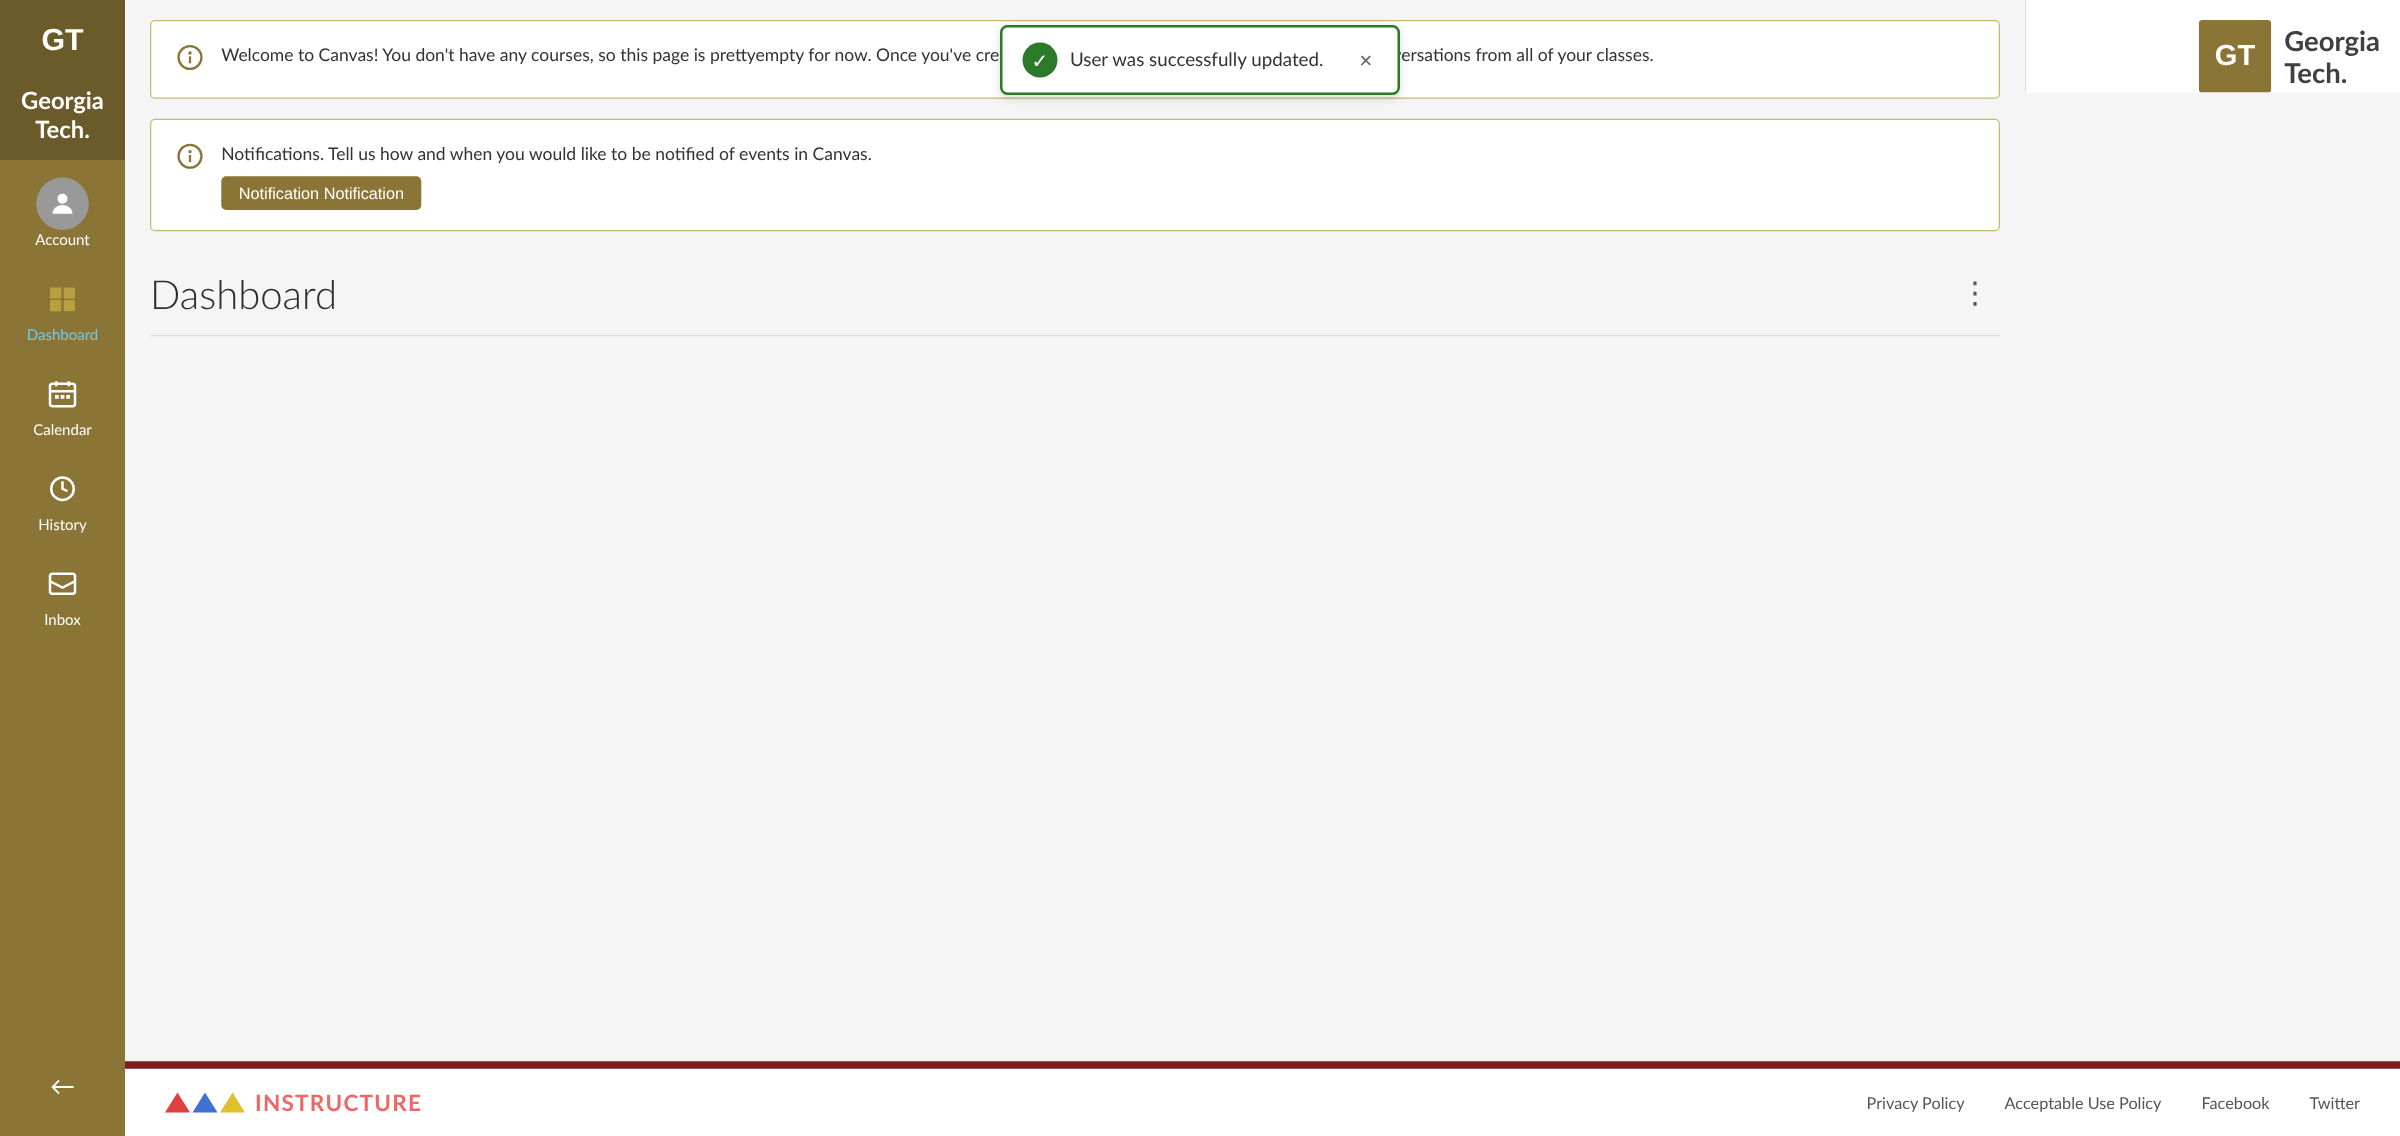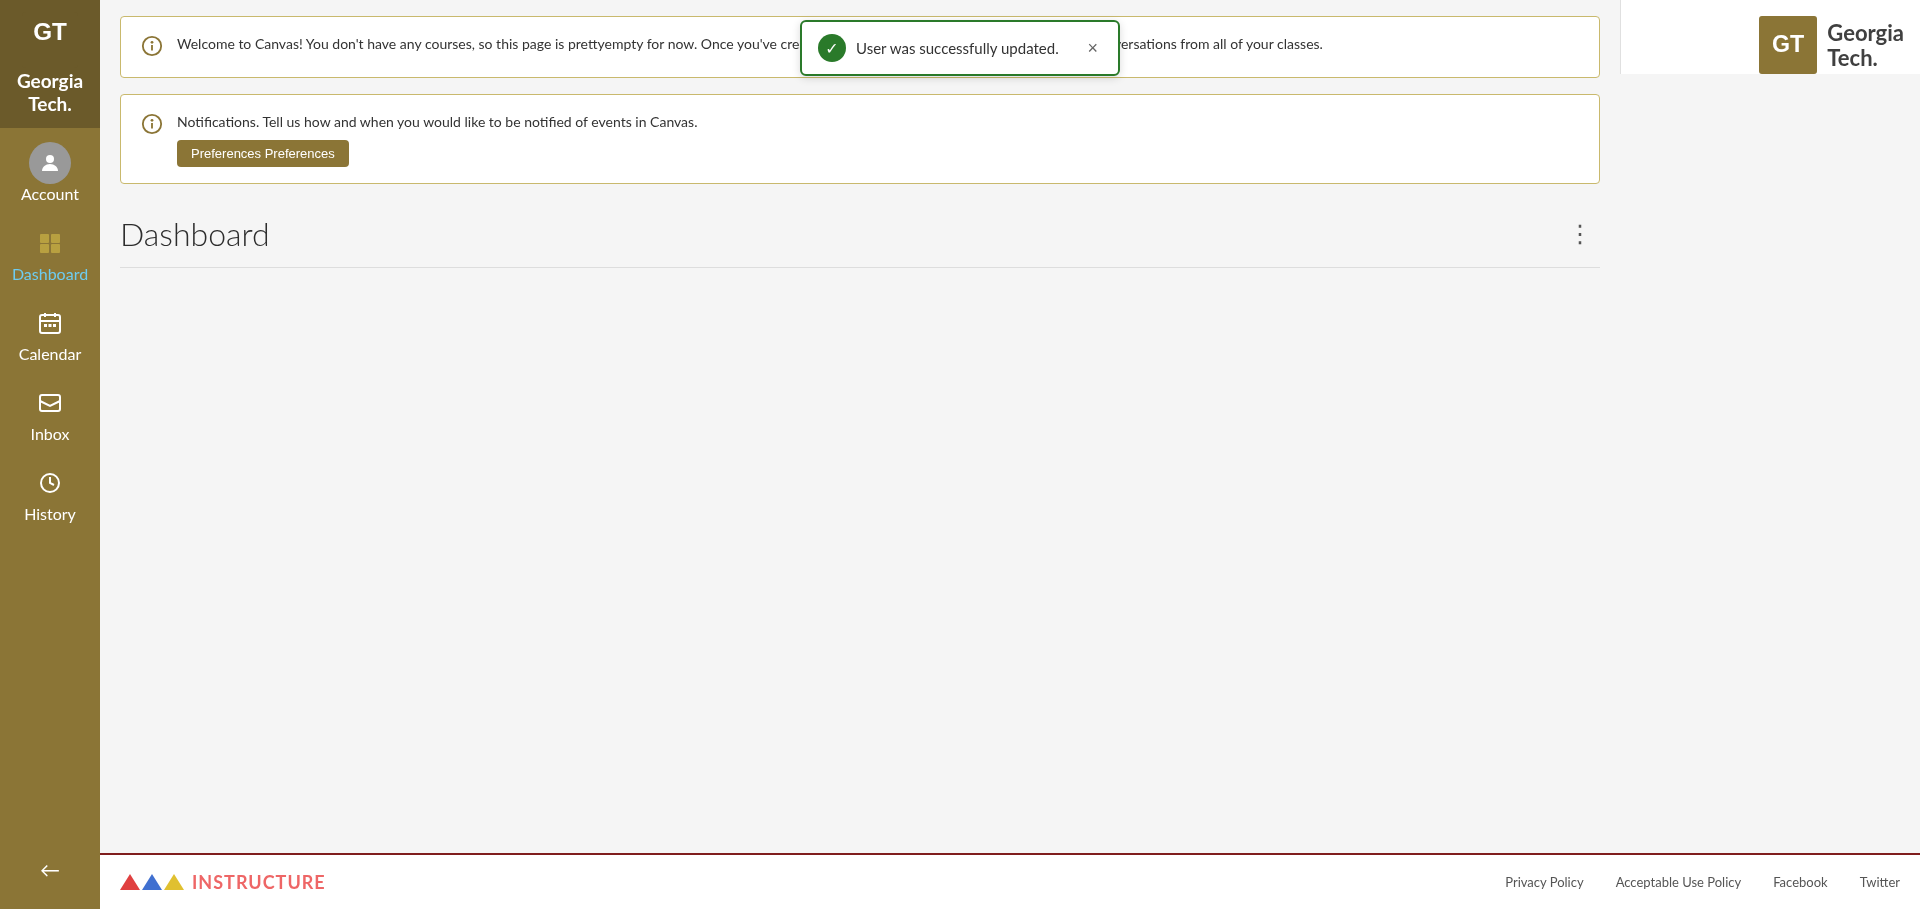--- a/index.html
+++ b/index.html
@@ -55,21 +55,21 @@
       color: white;
       cursor: pointer;
       text-decoration: none;
     }
     .sidebar-item.active { color: #B8A040; }
     .sidebar-item .icon {
       font-size: 22px;
       margin-bottom: 4px;
     }
     .sidebar-item .label {
-      font-size: 16px;
+      font-size: 12px;
       text-align: center;
     }
     .sidebar-item.active .label { color: #6ECCF0; }
     .sidebar-bottom {
       padding-bottom: 16px;
     }
     .sidebar-back {
       color: white;
       font-size: 20px;
       cursor: pointer;
@@ -262,22 +262,22 @@
     .gt-right-text {
       font-size: 22px;
       font-weight: bold;
       color: #404040;
       line-height: 1.15;
     }
 
     
     .footer {
       background: white;
-      border-top: 2px solid #7f1d1d;
-      padding: 16px 20px;
+      border-top: 6px solid #7f1d1d;
+      padding: 16px 32px;
       display: flex;
       align-items: center;
       justify-content: space-between;
       margin-left: 0;
     }
     .instructure-logo {
       display: flex;
       align-items: center;
       gap: 8px;
       font-size: 18px;
@@ -384,35 +384,35 @@
             <line x1="2" y1="10" x2="22" y2="10" stroke="white" stroke-width="2"></line>
             <rect x="6" y="13" width="3" height="3" fill="white"></rect>
             <rect x="10.5" y="13" width="3" height="3" fill="white"></rect>
             <rect x="15" y="13" width="3" height="3" fill="white"></rect>
           </svg>
       </div>
       <span class="label">Calendar</span>
     </div>
     <div class="sidebar-item">
       <div class="icon">
+        <svg viewBox="0 0 24 24" width="24" height="24" fill="none" stroke="white" stroke-width="2">
+            <circle cx="12" cy="12" r="9"></circle>
+            <polyline points="12,6 12,12 16,14"></polyline>
+          </svg>
+      </div>
+      <span class="label">History</span>
+    </div>
+    <div class="sidebar-item">
+      <div class="icon">
         <svg viewBox="0 0 24 24" width="24" height="24" fill="white">
             <rect x="2" y="4" width="20" height="16" rx="2" fill="none" stroke="white" stroke-width="2"></rect>
             <polyline points="2,10 12,15 22,10" fill="none" stroke="white" stroke-width="2"></polyline>
           </svg>
       </div>
       <span class="label">Inbox</span>
-    </div>
-    <div class="sidebar-item">
-      <div class="icon">
-        <svg viewBox="0 0 24 24" width="24" height="24" fill="none" stroke="white" stroke-width="2">
-            <circle cx="12" cy="12" r="9"></circle>
-            <polyline points="12,6 12,12 16,14"></polyline>
-          </svg>
-      </div>
-      <span class="label">History</span>
     </div>
   </div>
   <div class="sidebar-bottom">
     <div class="sidebar-back">←</div>
   </div>
 </div>
 
 <div class="toast-container">
   <div class="toast">
     <div class="toast-check">✓</div>
@@ -445,21 +445,21 @@
           <svg viewBox="0 0 24 24" width="22" height="22" fill="none" stroke="#8B7536" stroke-width="2">
               <circle cx="12" cy="12" r="10"></circle>
               <line x1="12" y1="8" x2="12" y2="8" stroke-width="3" stroke-linecap="round"></line>
               <line x1="12" y1="11" x2="12" y2="17"></line>
             </svg>
         </div>
         <div class="banner-text">
           <strong>Notifications.</strong>
           <span> Tell us how and when you would like to be notified of events in Canvas.</span>
           <br>
-          <button class="notif-btn">Preferences Preferences</button>
+          <button class="notif-btn">Notification Notification</button>
         </div>
       </div>
 
       <div class="dashboard-header">
         <h1 class="dashboard-title">Dashboard</h1>
         <button class="dashboard-menu">⋮</button>
       </div>
       <hr class="divider">
 
     </div>

